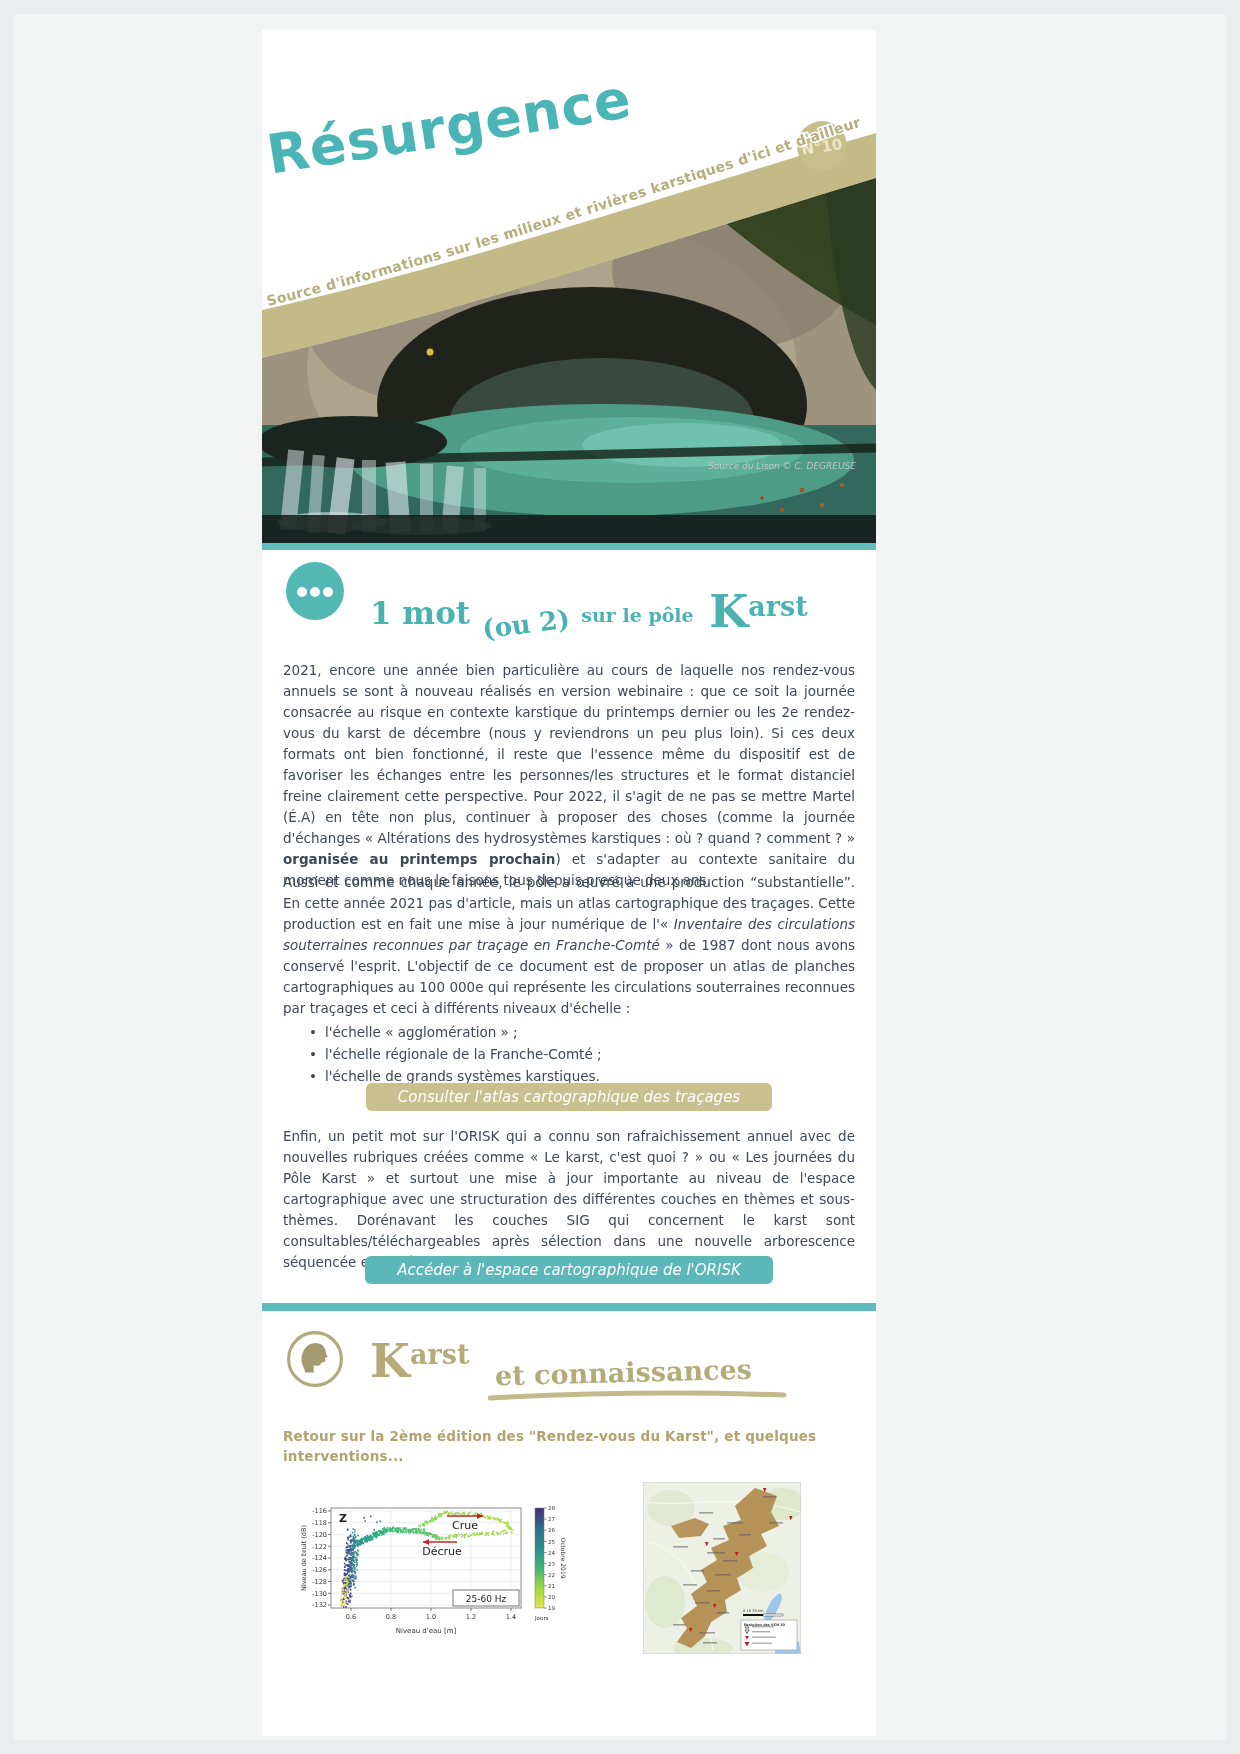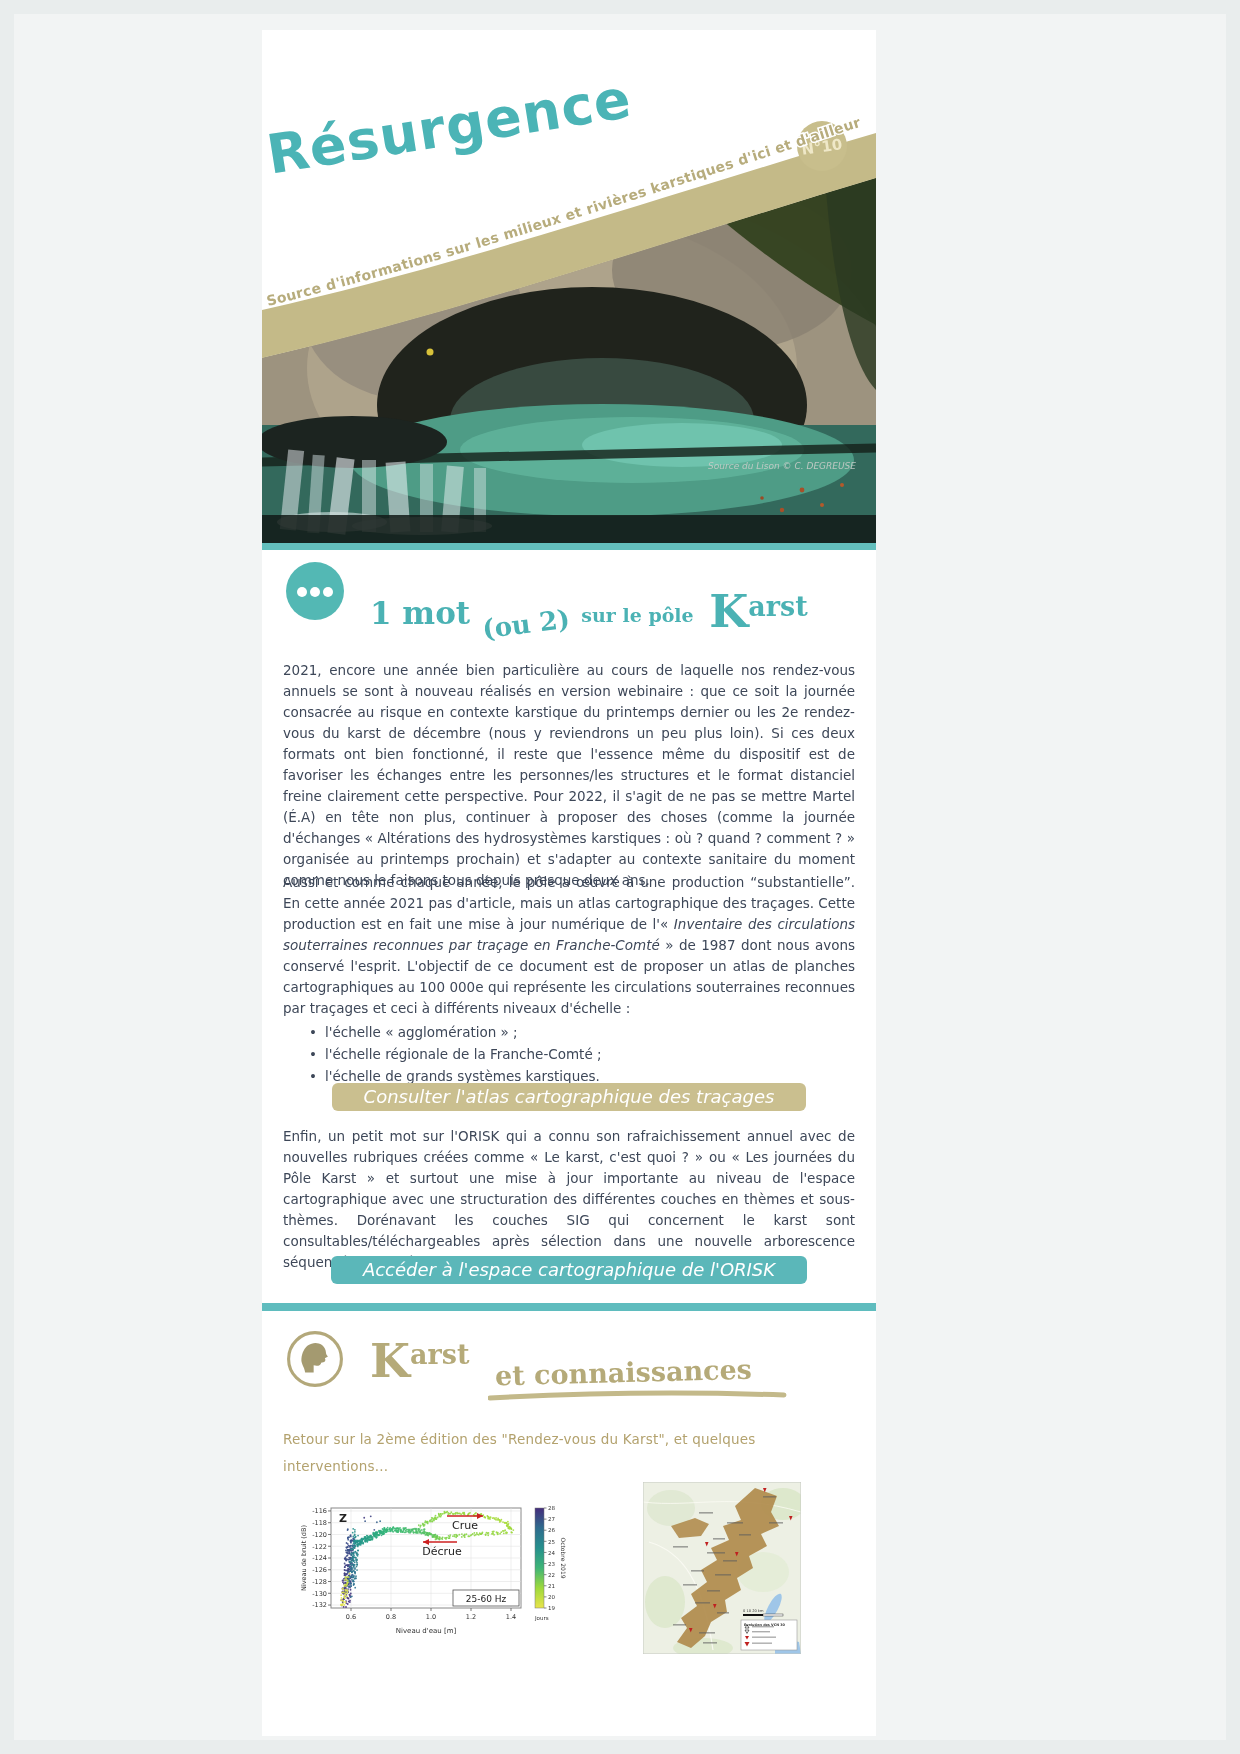--- a/index.html
+++ b/index.html
@@ -3,48 +3,48 @@
 <meta charset="utf-8">
 <style>
   html,body{margin:0;padding:0;}
   body{font-family:"DejaVu Sans",sans-serif;background:#f2f4f4;}
   .page{position:relative;width:1240px;height:1754px;background:#f2f4f4;overflow:hidden;}
   .frame{position:absolute;inset:0;border:14px solid #e9eded;pointer-events:none;z-index:50;}
   .card{position:absolute;left:262px;top:30px;width:614px;height:1706px;background:#ffffff;}
   .abs{position:absolute;}
   
   .para{position:absolute;left:21px;width:572px;font-size:13.5px;line-height:21px;color:#3d4758;text-align:justify;margin:0;}
-  .para b{font-weight:400;}
+  .para b{font-weight:700;}
   .para i{font-style:italic;}
   ul.bullets{margin:2px 0 0 0;padding:0 0 0 42px;list-style:none;}
   ul.bullets li{position:relative;font-size:13.5px;line-height:22px;color:#3d4758;}
   ul.bullets li::before{content:"•";position:absolute;left:-16px;color:#3d4758;}
   
   .btnrow{position:absolute;left:0;width:614px;text-align:center;}
-  .btn{display:inline-block;padding:6px 32px;border-radius:6px;color:#fff;font-style:italic;font-size:18px;line-height:16px;cursor:pointer;border:none;font-family:"DejaVu Sans",sans-serif;}
+  .btn{display:inline-block;padding:6px 32px;border-radius:6px;color:#fff;font-style:italic;font-size:15px;line-height:16px;cursor:pointer;border:none;font-family:"DejaVu Sans",sans-serif;}
   .btn-khaki{background:#cabf8f;}
   .btn-teal{background:#5bb7b9;}
   
   .sechead{position:absolute;left:24px;display:flex;align-items:flex-start;}
   .sechead .icon{flex:0 0 auto;}
   .disp{font-family:"DejaVu Serif",serif;font-weight:700;white-space:nowrap;}
   .disp span{display:inline-block;}
   .teal-title{color:#4bb2b4;margin-left:26px;margin-top:2px;}
   .tan-title{color:#b5aa79;margin-left:26px;margin-top:0;position:relative;}
   .tp1{font-size:31px;margin-top:31px;}
   .tp2{font-size:26px;transform:translateY(9px) rotate(-7deg);margin:0 6px;}
   .tp3{font-size:19px;transform:translateY(-2px);margin-right:10px;}
   .tpk{font-size:45px;transform:translateY(3px);}
   .tpkr{font-size:27px;transform:translateY(-8px);}
   .tp2k{font-size:46px;transform:translateY(4px);}
   .tp2kr{font-size:27px;transform:translateY(-9px);}
   .tp2rest{font-size:27px;transform:translateY(9px) rotate(-1.5deg);margin-left:20px;}
   .swoosh{position:absolute;left:118px;top:58px;}
   .divider{position:absolute;left:0;width:614px;height:8px;background:#5fbcbe;}
-  .heading{position:absolute;left:21px;width:560px;font-size:13.5px;font-weight:400;line-height:27px;color:#b3a26e;letter-spacing:.2px;}
+  .heading{position:absolute;left:21px;width:560px;font-size:13.5px;font-weight:700;line-height:20px;color:#b3a26e;letter-spacing:.2px;}
   .figbox{position:absolute;background:#fff;}
   text{font-family:"DejaVu Sans",sans-serif;}
 </style>
 </head>
 <body>
 
 <div class="page">
   <div class="card">
 
     <svg class="abs" style="left:0;top:30px;" width="614" height="490" viewBox="0 0 614 490">

